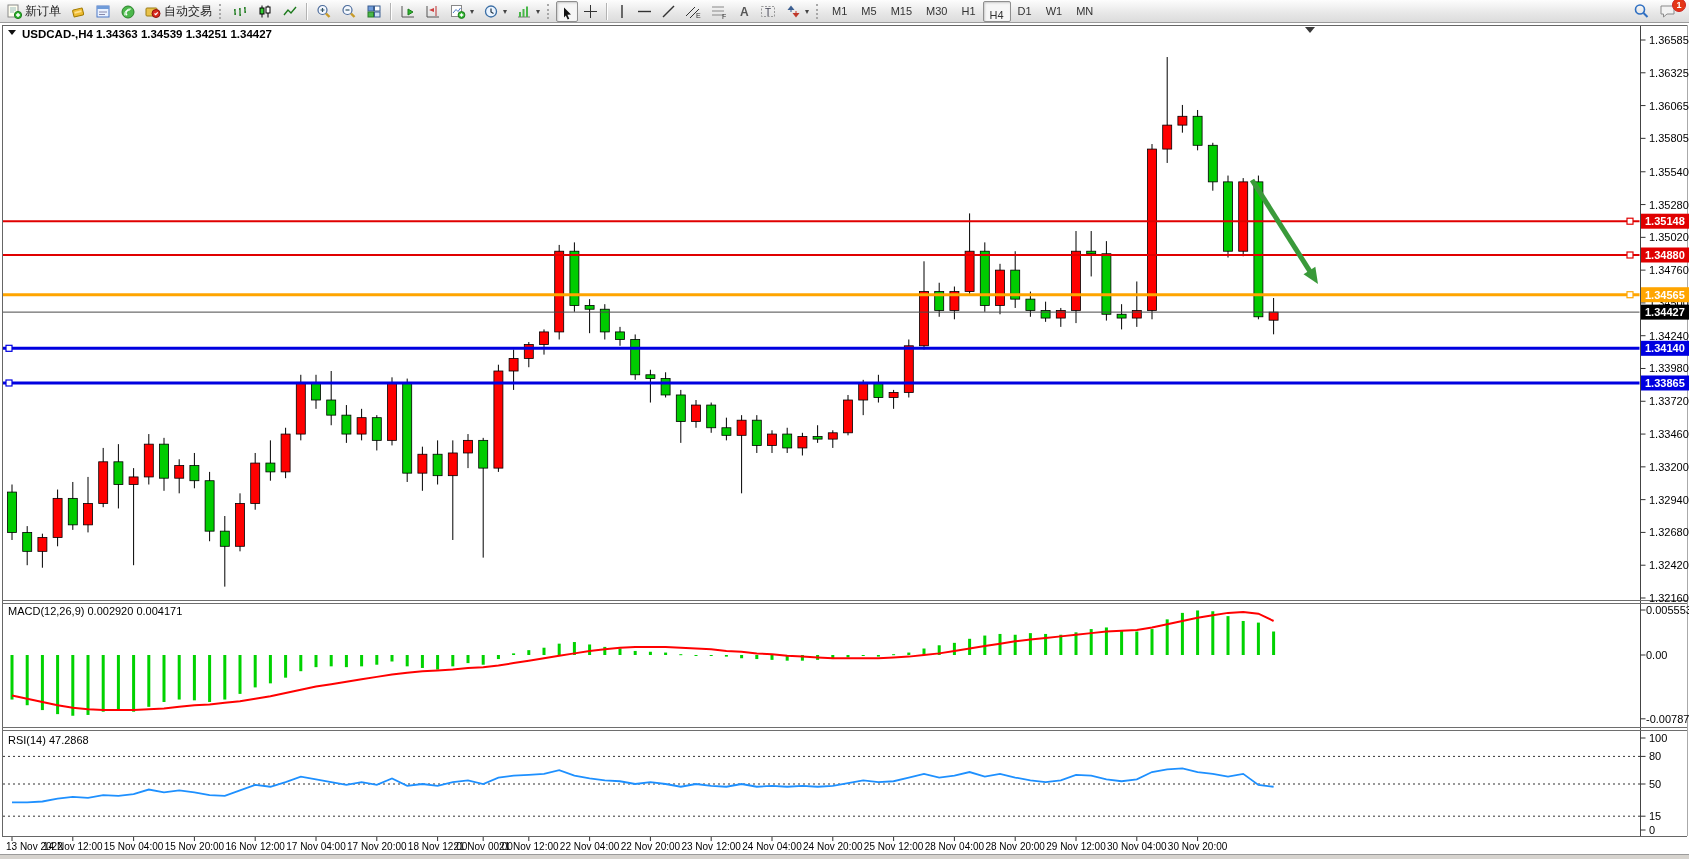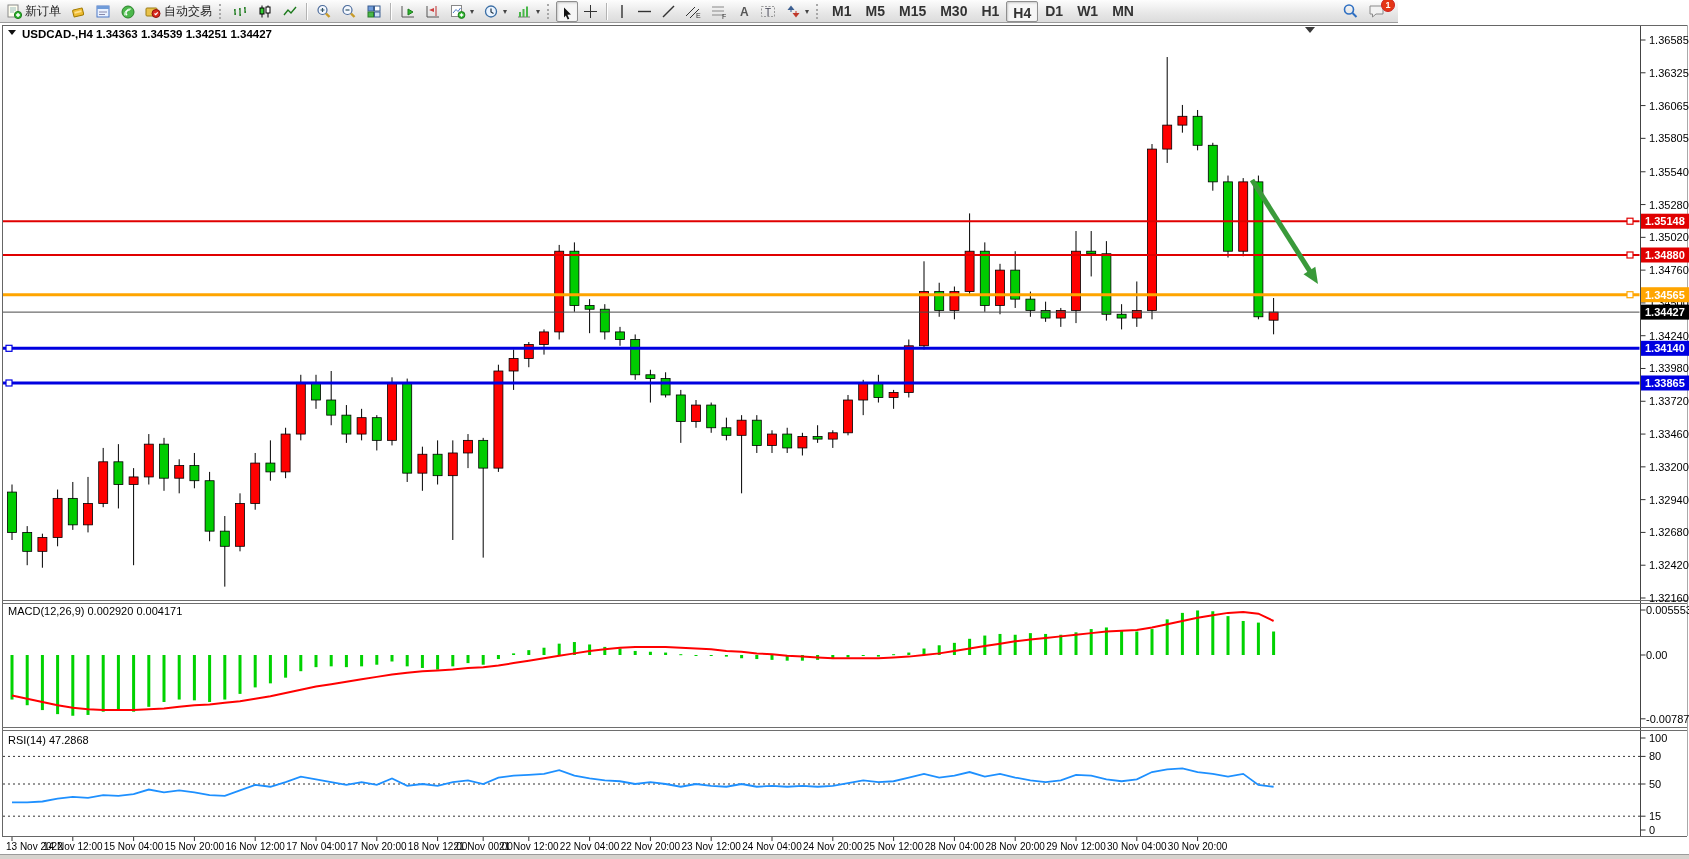--- a/index.html
+++ b/index.html
@@ -1,28 +1,28 @@
 <!DOCTYPE html>
 <html><head>
 <meta charset="utf-8">
 <style>
   html,body{margin:0;padding:0;width:1689px;height:859px;overflow:hidden;background:#fff;
     font-family:"Liberation Sans",sans-serif;}
   
-  #toolbar{position:absolute;left:0;top:0;width:1398px;height:23px;
+  #toolbar{position:absolute;left:0;top:0;width:1689px;height:23px;
     background:linear-gradient(#fdfdfd,#e7e7e7 60%,#dcdcdc);
     border-bottom:1px solid #9b9b9b;display:flex;align-items:center;gap:1px;
     font-size:12px;color:#222;z-index:5;padding-left:3px;box-sizing:border-box;}
   .tbtn{height:19px;display:flex;align-items:center;gap:3px;padding:0 3px;
     border:1px solid transparent;border-radius:2px;white-space:nowrap;}
   .tbtn.pressed{background:#f6f6f6;border:1px solid #8f8f8f;box-shadow:inset 1px 1px 2px #c9c9c9;align-items:flex-end;}
   .sep{width:1px;height:17px;background:#b3b3b3;border-right:1px solid #fff;margin:0 3px;}
   .grip{width:2px;height:15px;border-left:2px dotted #a8a8a8;margin:0 4px 0 2px;}
   .caret{font-size:8px;color:#444;margin-left:1px;}
-  .tflabel{font-size:14px;font-weight:700;color:#333;padding:0 4px;}
+  .tflabel{font-size:11px;font-weight:400;color:#333;padding:0 4px;}
   #tf-group{display:flex;align-items:center;}
   #tf-group .tbtn{padding:0 2px;}
   .spacer{flex:1;}
   .badge{position:absolute;top:-4px;right:-6px;width:12px;height:12px;border-radius:50%;
     background:#e43616;color:#fff;font-size:9px;font-weight:700;display:flex;
     align-items:center;justify-content:center;border:1px solid #c22;}
   
   #chart-wrap{position:absolute;left:0;top:0;width:1689px;height:859px;}
   svg text{font-family:"Liberation Sans",sans-serif;}
   #bottom-strip{position:absolute;left:0;top:854px;width:1689px;height:5px;

